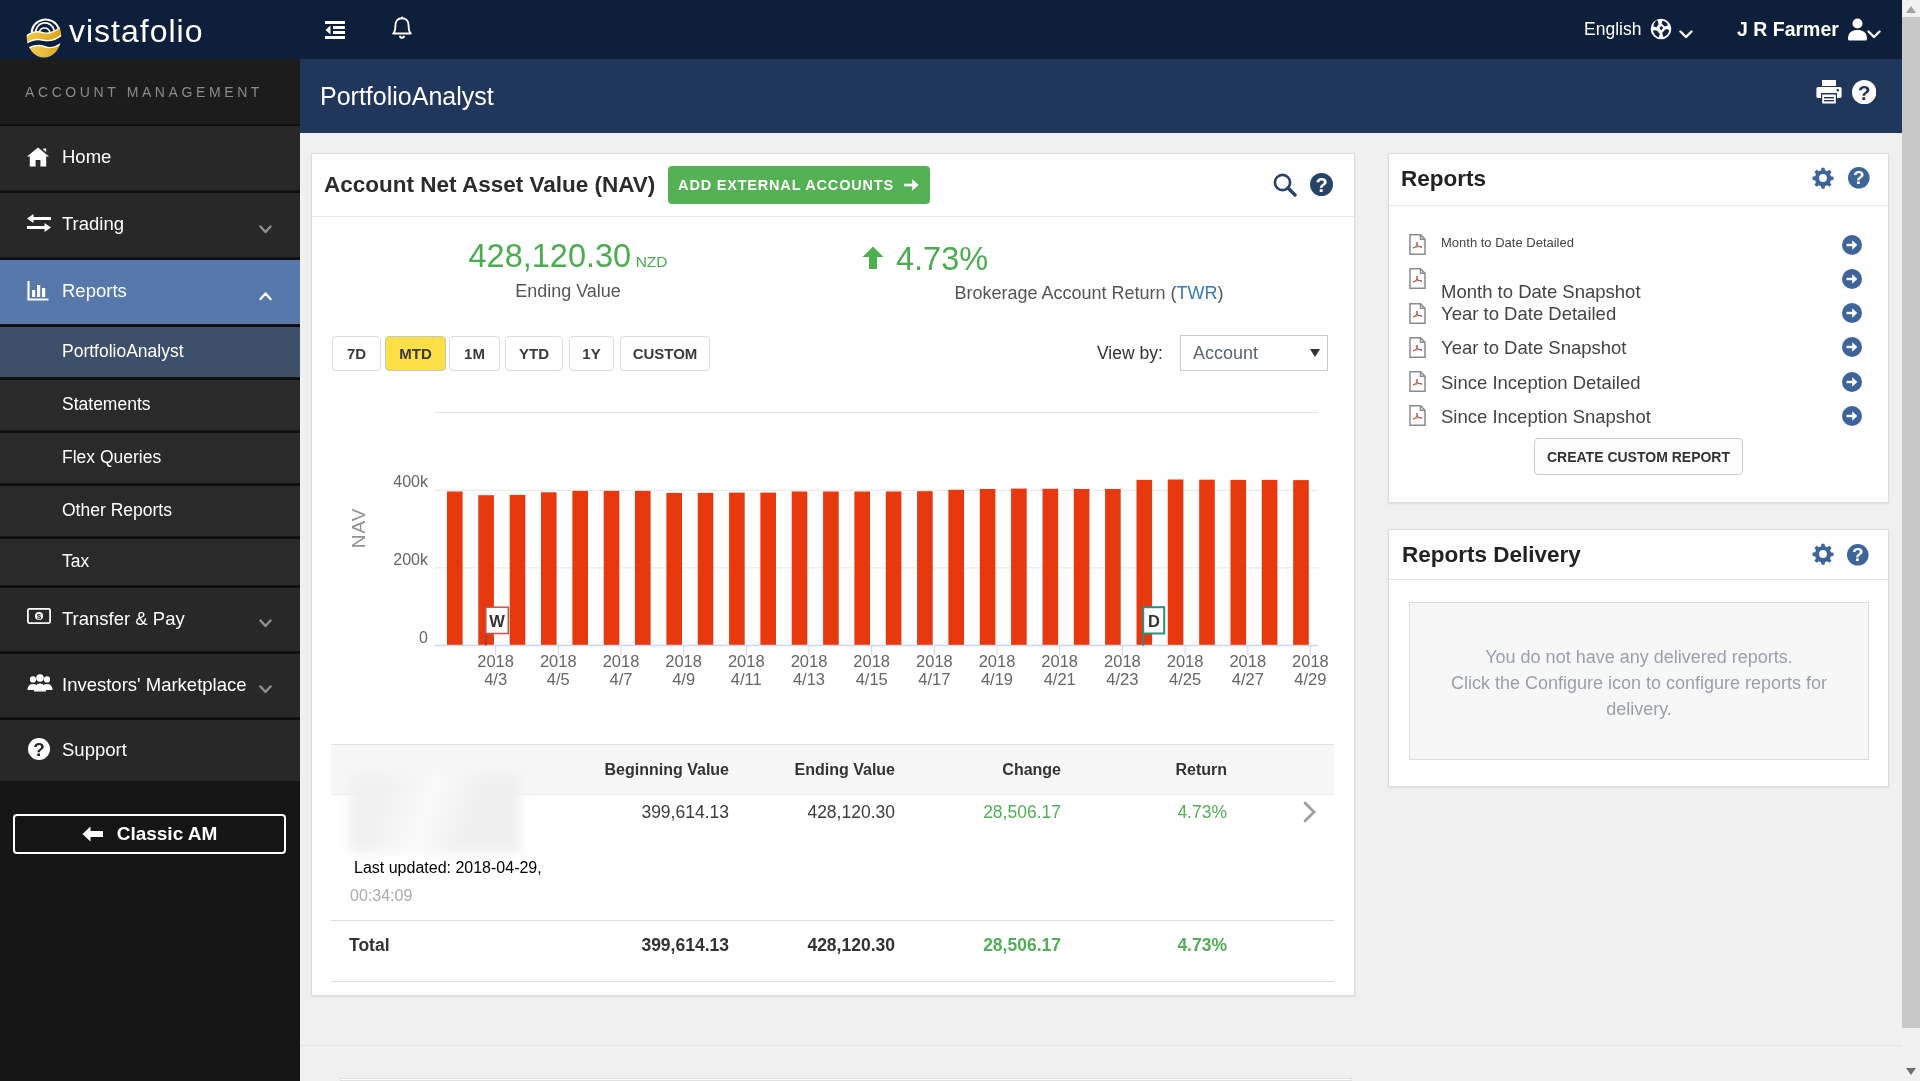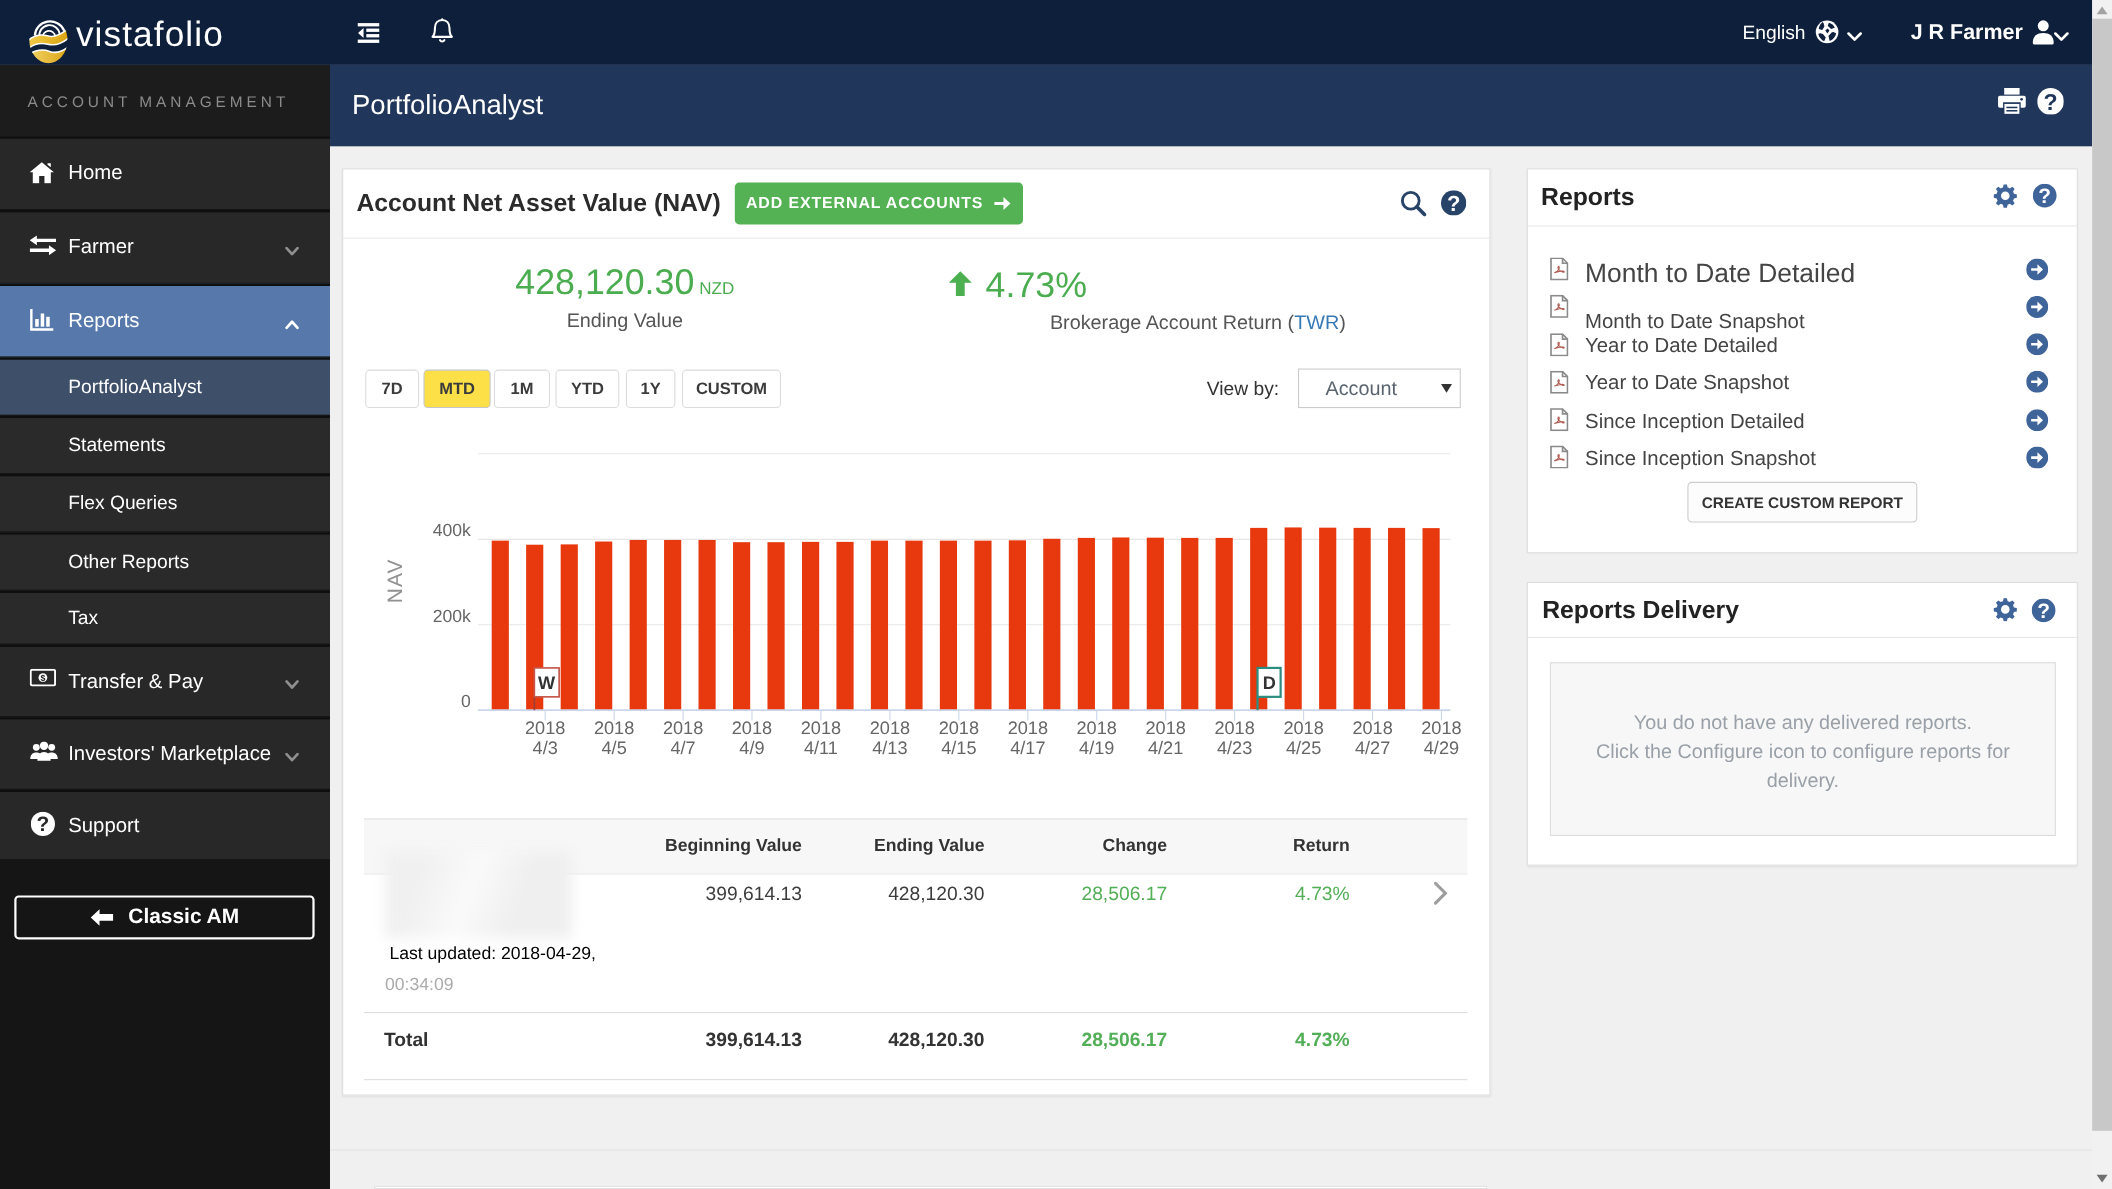--- a/index.html
+++ b/index.html
@@ -86,21 +86,21 @@
 <div class="abs" style="left:0;top:59px;width:300px;height:1022px;background:#151515;"></div>
 <div class="abs" style="left:0;top:59px;width:300px;height:65px;background:#1c1c1c;"></div>
 <div class="abs flex" style="left:25px;top:59px;height:65px;color:#8b8b8b;font-size:14px;letter-spacing:3.6px;">ACCOUNT MANAGEMENT</div>
 <div class="abs" style="left:0;top:124px;width:300px;height:66px;background:#282828;border-top:2px solid #0e0e0e;"></div>
 <div class="abs flex" style="left:62px;top:124px;height:66px;color:#fff;font-size:18.5px;">Home</div>
 <div class="abs" style="left:27px;top:147px;"><svg width="22" height="20" viewBox="0 0 22 20">
 <path d="M11 0.5 L22 9.5 L19.2 9.5 L19.2 19.5 L13.4 19.5 L13.4 13 L8.6 13 L8.6 19.5 L2.8 19.5 L2.8 9.5 L0 9.5 Z" fill="#fff"></path>
 <path d="M16.2 1.5 L19.2 1.5 L19.2 5 L16.2 2.8 Z" fill="#fff"></path>
 </svg></div>
 <div class="abs" style="left:0;top:191px;width:300px;height:66px;background:#282828;border-top:2px solid #0e0e0e;"></div>
-<div class="abs flex" style="left:62px;top:191px;height:66px;color:#fff;font-size:18.5px;">Farmer</div>
+<div class="abs flex" style="left:62px;top:191px;height:66px;color:#fff;font-size:18.5px;">Trading</div>
 <div class="abs" style="left:27px;top:214px;"><svg width="24" height="18" viewBox="0 0 24 18">
 <path d="M6.5 0 L6.5 3 L24 3 L24 6 L6.5 6 L6.5 9 L0 4.5 Z" fill="#fff" transform="translate(0,0)"></path>
 <path d="M17.5 9 L17.5 12 L0 12 L0 15 L17.5 15 L17.5 18 L24 13.5 Z" fill="#fff"></path>
 </svg></div>
 <div class="abs" style="left:259px;top:220px;"><svg width="13" height="9" viewBox="0 0 13 9">
         <path d="M1.5 1.5 L6.5 7 L11.5 1.5" fill="none" stroke="#8f8f8f" stroke-width="2.4" stroke-linecap="round" stroke-linejoin="round"></path>
       </svg></div>
 <div class="abs" style="left:0;top:258px;width:300px;height:66px;background:#5678aa;border-top:2px solid #0e0e0e;"></div>
 <div class="abs flex" style="left:62px;top:258px;height:66px;color:#fff;font-size:18.5px;">Reports</div>
 <div class="abs" style="left:27px;top:281px;"><svg width="22" height="20" viewBox="0 0 22 20">
@@ -185,21 +185,21 @@
 <div class="abs" style="left:896px;top:241px;color:#4bac50;font-size:32.5px;">4.73%</div>
 <div class="abs" style="left:850px;top:283px;width:478px;text-align:center;color:#555;font-size:18px;">Brokerage Account Return (<span style="color:#3679b5;">TWR</span>)</div>
 
 <div class="abs flex" style="left:332px;top:336px;width:49px;height:35px;background:#fff;border:1px solid #dcdcdc;border-radius:4px;justify-content:center;color:#3b3b3b;font-size:15px;font-weight:bold;">7D</div>
 <div class="abs flex" style="left:385px;top:336px;width:61px;height:35px;background:#fde047;border:1px solid #c6c6c6;border-radius:4px;justify-content:center;color:#3b3b3b;font-size:15px;font-weight:bold;">MTD</div>
 <div class="abs flex" style="left:449px;top:336px;width:51px;height:35px;background:#fff;border:1px solid #dcdcdc;border-radius:4px;justify-content:center;color:#3b3b3b;font-size:15px;font-weight:bold;">1M</div>
 <div class="abs flex" style="left:505px;top:336px;width:58px;height:35px;background:#fff;border:1px solid #dcdcdc;border-radius:4px;justify-content:center;color:#3b3b3b;font-size:15px;font-weight:bold;">YTD</div>
 <div class="abs flex" style="left:569px;top:336px;width:45px;height:35px;background:#fff;border:1px solid #dcdcdc;border-radius:4px;justify-content:center;color:#3b3b3b;font-size:15px;font-weight:bold;">1Y</div>
 <div class="abs flex" style="left:620px;top:336px;width:90px;height:35px;background:#fff;border:1px solid #dcdcdc;border-radius:4px;justify-content:center;color:#3b3b3b;font-size:15px;font-weight:bold;">CUSTOM</div>
 <div class="abs flex" style="left:1097px;top:336px;height:35px;color:#333;font-size:17.5px;font-weight:normal;">View by:</div>
-<div class="abs flex" style="left:1180px;top:335px;width:148px;height:36px;background:#fff;border:1px solid #ccc;padding-left:24px;color:#5a6470;font-size:18px;">Account</div>
+<div class="abs flex" style="left:1180px;top:335px;width:148px;height:36px;background:#fff;border:1px solid #ccc;padding-left:12px;color:#5a6470;font-size:18px;">Account</div>
 <div class="abs" style="left:1310px;top:349px;width:0;height:0;border-left:5.5px solid transparent;border-right:5.5px solid transparent;border-top:8px solid #333;"></div>
 
 <svg width="1000" height="570" style="position:absolute;left:330px;top:395px;" viewBox="330 395 1000 570">
 <line x1="434.5" y1="412.5" x2="1318.5" y2="412.5" stroke="#e6e6e6" stroke-width="1"></line>
 <line x1="434.5" y1="490.3" x2="1318.5" y2="490.3" stroke="#e6e6e6" stroke-width="1"></line>
 <line x1="434.5" y1="567.9" x2="1318.5" y2="567.9" stroke="#e6e6e6" stroke-width="1"></line>
 <rect x="447.0" y="491.5" width="15.6" height="154.1" fill="#e8380e"></rect>
 <rect x="478.3" y="495.2" width="15.6" height="150.4" fill="#e8380e"></rect>
 <rect x="509.7" y="494.9" width="15.6" height="150.7" fill="#e8380e"></rect>
 <rect x="541.0" y="492.3" width="15.6" height="153.3" fill="#e8380e"></rect>
@@ -313,21 +313,21 @@
 <circle cx="10.8" cy="10.8" r="10.8" fill="#3f649a"></circle>
 <text x="10.8" y="17.496000000000002" text-anchor="middle" font-family="Liberation Sans, sans-serif" font-size="19" font-weight="bold" fill="#fff">?</text>
 </svg></div>
 <div class="abs" style="left:1389px;top:205px;width:499px;height:1px;background:#e8e8e8;"></div>
 
 <div class="abs" style="left:1409px;top:234px;"><svg width="17" height="21" viewBox="0 0 17 21">
 <path d="M1 0.8 L11.5 0.8 L16 5.3 L16 20.2 L1 20.2 Z" fill="none" stroke="#8a8a8a" stroke-width="1.5"></path>
 <path d="M11.5 0.8 L11.5 5.3 L16 5.3" fill="none" stroke="#8a8a8a" stroke-width="1.5"></path>
 <path d="M4 14 Q 6.5 13.5 8 11 Q 9 9 8.3 8.3 Q 7.5 7.8 7.3 9.3 Q 7.2 11.5 11.5 13.2 Q 13 13.8 13 13 Q 13 12.2 10 12.5 Q 6.5 13 4 14 Z" fill="none" stroke="#b05c52" stroke-width="1"></path>
 </svg></div>
-<div class="abs" style="left:1441px;top:235px;color:#444;font-size:24px;text-align:center;">Month to Date Detailed</div>
+<div class="abs" style="left:1441px;top:235px;color:#444;font-size:13px;text-align:center;">Month to Date Detailed</div>
 <div class="abs" style="left:1842px;top:235px;"><svg width="20" height="20" viewBox="0 0 20 20">
 <circle cx="10" cy="10" r="10" fill="#3f649a"></circle>
 <line x1="4.5" y1="10" x2="13" y2="10" stroke="#fff" stroke-width="2.4"></line>
 <path d="M10.2 5.2 L15.3 10 L10.2 14.8 Z" fill="#fff"></path>
 </svg></div>
 <div class="abs" style="left:1409px;top:268px;"><svg width="17" height="21" viewBox="0 0 17 21">
 <path d="M1 0.8 L11.5 0.8 L16 5.3 L16 20.2 L1 20.2 Z" fill="none" stroke="#8a8a8a" stroke-width="1.5"></path>
 <path d="M11.5 0.8 L11.5 5.3 L16 5.3" fill="none" stroke="#8a8a8a" stroke-width="1.5"></path>
 <path d="M4 14 Q 6.5 13.5 8 11 Q 9 9 8.3 8.3 Q 7.5 7.8 7.3 9.3 Q 7.2 11.5 11.5 13.2 Q 13 13.8 13 13 Q 13 12.2 10 12.5 Q 6.5 13 4 14 Z" fill="none" stroke="#b05c52" stroke-width="1"></path>
 </svg></div>

